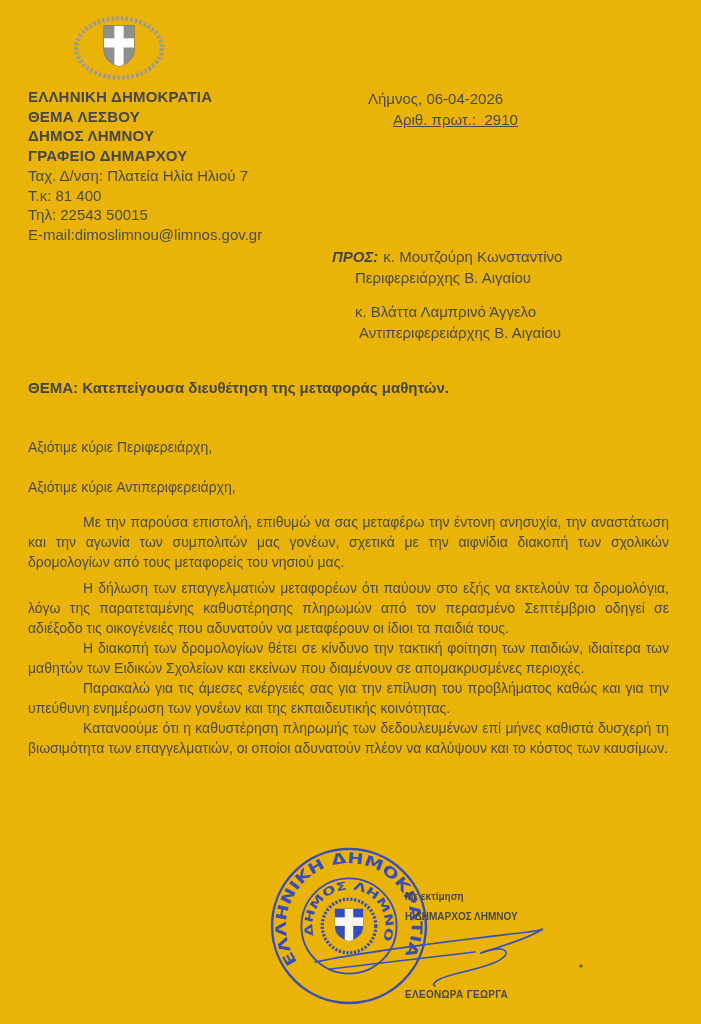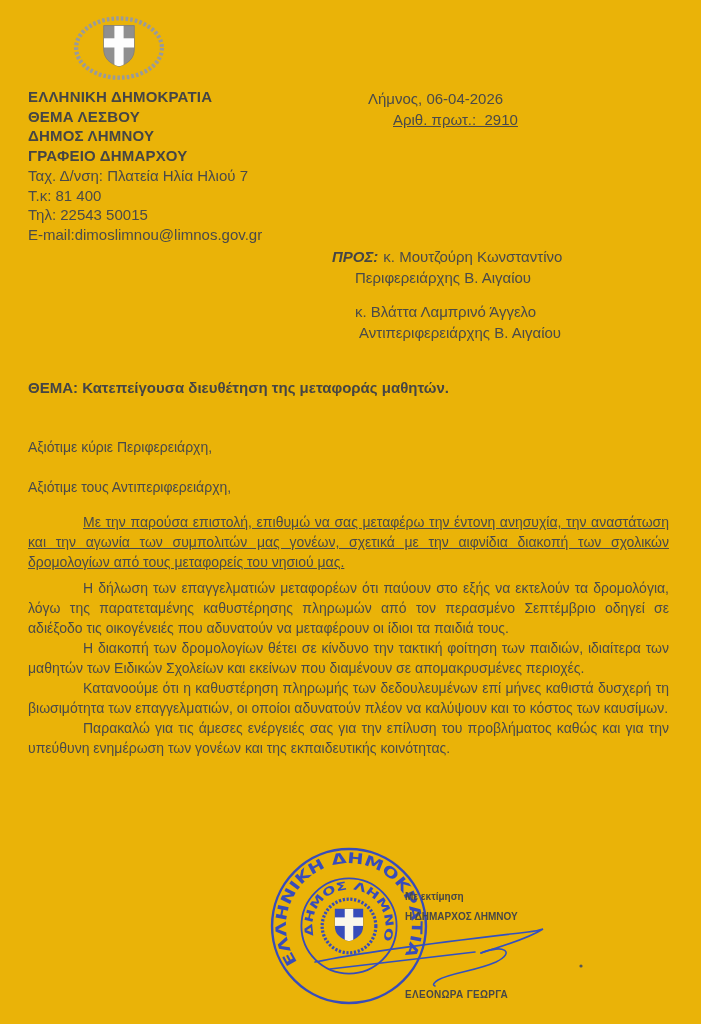--- a/index.html
+++ b/index.html
@@ -30,21 +30,21 @@
   .recipients .spacer { height:13px; }
 
   
   .subject { position:absolute; left:28px; top:379px; width:640px; font-size:15px; font-weight:bold; color:#454545; }
 
   
   .body-col { position:absolute; left:28px; top:437px; width:641px; font-size:14px; line-height:20px; }
   .greeting2 { margin-top:20px; }
   .paragraphs { margin-top:15px; text-align:justify; }
   .paragraphs p { margin:0; text-indent:55px; }
-  .paragraphs p.pgap { margin-bottom:6px;text-decoration:underline; }
+  .paragraphs p.pgap { margin-bottom:6px; }
 
   
   .stamp { position:absolute; left:268px; top:844px; width:162px; height:164px; z-index:1; opacity:0.93; }
 
   
   .closing { position:absolute; left:405px; top:887px; width:180px; 
              font-size:10px; font-weight:bold; color:#474747; line-height:20px; z-index:2; }
   .closing .name { margin-top:58px; letter-spacing:0.3px; }
 
   
@@ -92,27 +92,27 @@
     <div class="t-indent">Περιφερειάρχης Β. Αιγαίου</div>
     <div class="spacer"></div>
     <div class="t-indent">κ. Βλάττα Λαμπρινό Άγγελο</div>
     <div class="t-indent2">Αντιπεριφερειάρχης Β. Αιγαίου</div>
   </div>
 
   <div class="subject">ΘΕΜΑ: Κατεπείγουσα διευθέτηση της μεταφοράς μαθητών.</div>
 
   <div class="body-col">
     <div>Αξιότιμε κύριε Περιφερειάρχη,</div>
-    <div class="greeting2">Αξιότιμε τους Αντιπεριφερειάρχη,</div>
+    <div class="greeting2">Αξιότιμε κύριε Αντιπεριφερειάρχη,</div>
     <div class="paragraphs">
       <p class="pgap">Με την παρούσα επιστολή, επιθυμώ να σας μεταφέρω την έντονη ανησυχία, την αναστάτωση και την αγωνία των συμπολιτών μας γονέων, σχετικά με την αιφνίδια διακοπή των σχολικών δρομολογίων από τους μεταφορείς του νησιού μας.</p>
       <p>Η δήλωση των επαγγελματιών μεταφορέων ότι παύουν στο εξής να εκτελούν τα δρομολόγια, λόγω της παρατεταμένης καθυστέρησης πληρωμών από τον περασμένο Σεπτέμβριο οδηγεί σε αδιέξοδο τις οικογένειές που αδυνατούν να μεταφέρουν οι ίδιοι τα παιδιά τους.</p>
       <p>Η διακοπή των δρομολογίων θέτει σε κίνδυνο την τακτική φοίτηση των παιδιών, ιδιαίτερα των μαθητών των Ειδικών Σχολείων και εκείνων που διαμένουν σε απομακρυσμένες περιοχές.</p>
+      <p>Παρακαλώ για τις άμεσες ενέργειές σας για την επίλυση του προβλήματος καθώς και για την υπεύθυνη ενημέρωση των γονέων και της εκπαιδευτικής κοινότητας.</p>
       <p>Κατανοούμε ότι η καθυστέρηση πληρωμής των δεδουλευμένων επί μήνες καθιστά δυσχερή τη βιωσιμότητα των επαγγελματιών, οι οποίοι αδυνατούν πλέον να καλύψουν και το κόστος των καυσίμων.</p>
-      <p>Παρακαλώ για τις άμεσες ενέργειές σας για την επίλυση του προβλήματος καθώς και για την υπεύθυνη ενημέρωση των γονέων και της εκπαιδευτικής κοινότητας.</p>
     </div>
   </div>
 
   <svg class="stamp" viewBox="0 0 160 160" aria-hidden="true">
     <defs>
       <path id="arc-outer" d="M 29.2,115.6 A 62,62 0 1 1 130.8,115.6" fill="none"></path>
       <path id="arc-inner" d="M 46.2,92.3 A 36,36 0 1 1 113.8,92.3" fill="none"></path>
       <clipPath id="shieldclip-stamp">
         <path d="M66,63 h28 v17 c0,8.5 -5.8,12.5 -14,15 c-8.2,-2.5 -14,-6.5 -14,-15 z"></path>
       </clipPath>

